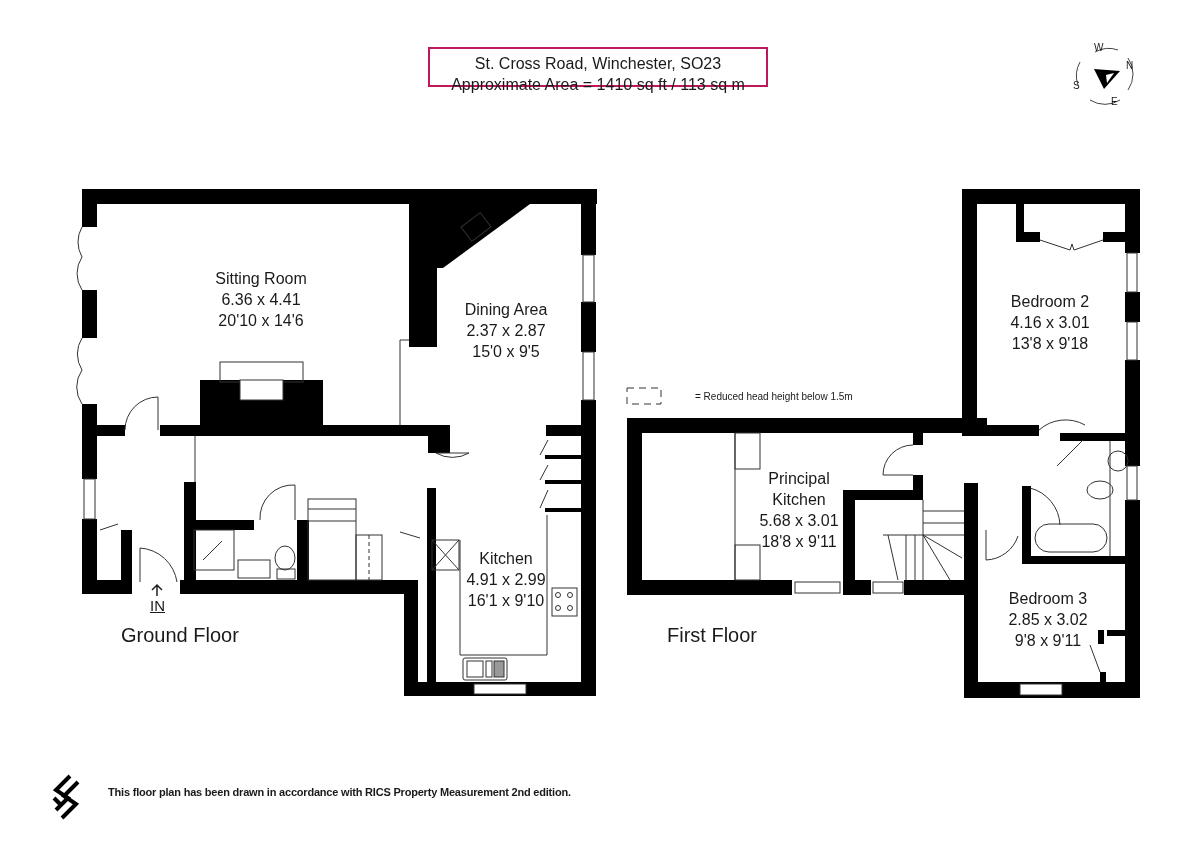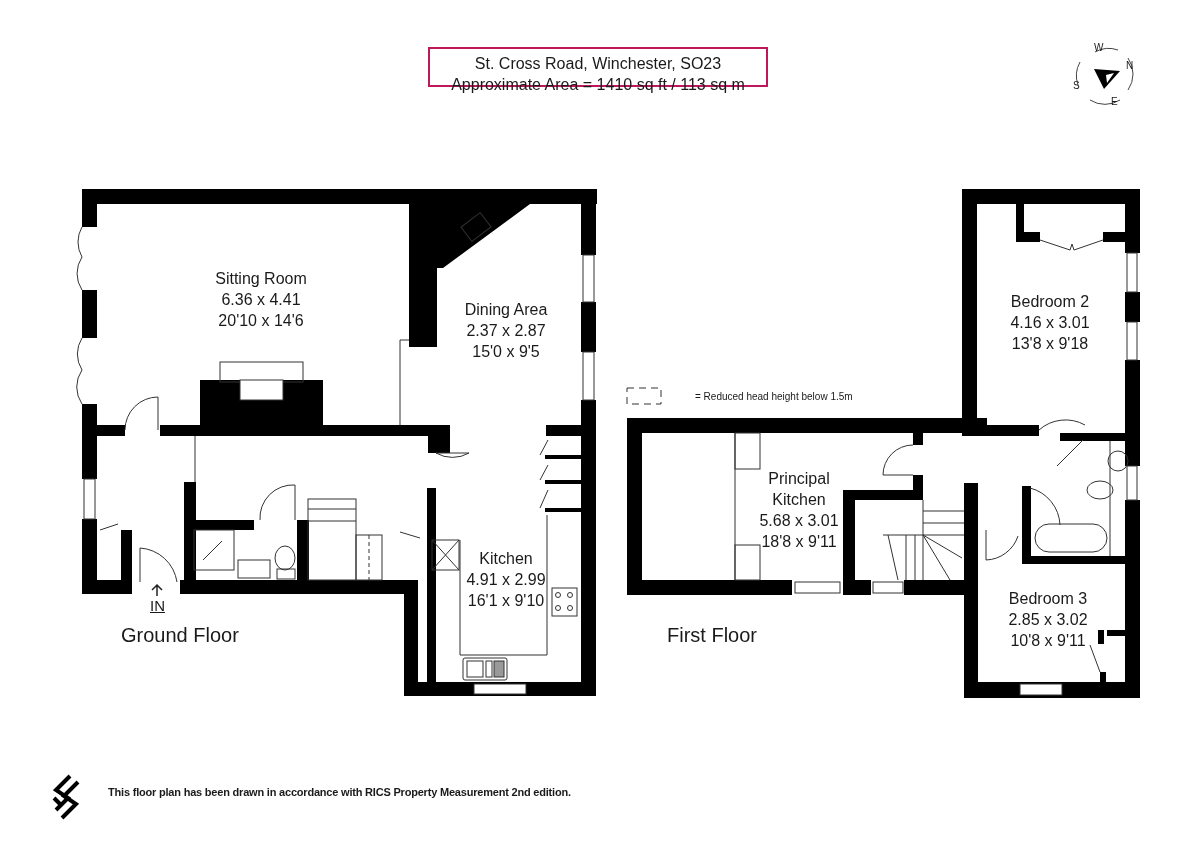--- a/index.html
+++ b/index.html
@@ -255,21 +255,21 @@
   <div>18'8 x 9'11</div>
 </div>
 <div class="room-label" style="left:1050px;top:291px;">
   <div>Bedroom 2</div>
   <div>4.16 x 3.01</div>
   <div>13'8 x 9'18</div>
 </div>
 <div class="room-label" style="left:1048px;top:578px;margin-top:10px;">
   <div>Bedroom 3</div>
   <div>2.85 x 3.02</div>
-  <div>10'8 x 9'11</div>
+  <div>9'8 x 9'11</div>
 </div>
 <div class="floor-label" style="left:627px;top:624px;">First Floor</div>
 
 <svg class="logo" width="36" height="52">
   <g fill="none" stroke="#000" stroke-width="4" stroke-linejoin="miter">
     <path d="M22 4 L8 18 L20 26 L8 38"></path>
     <path d="M30 10 L16 24 L28 32 L14 46"></path>
     <path d="M6 26 L14 34"></path>
   </g>
 </svg>

